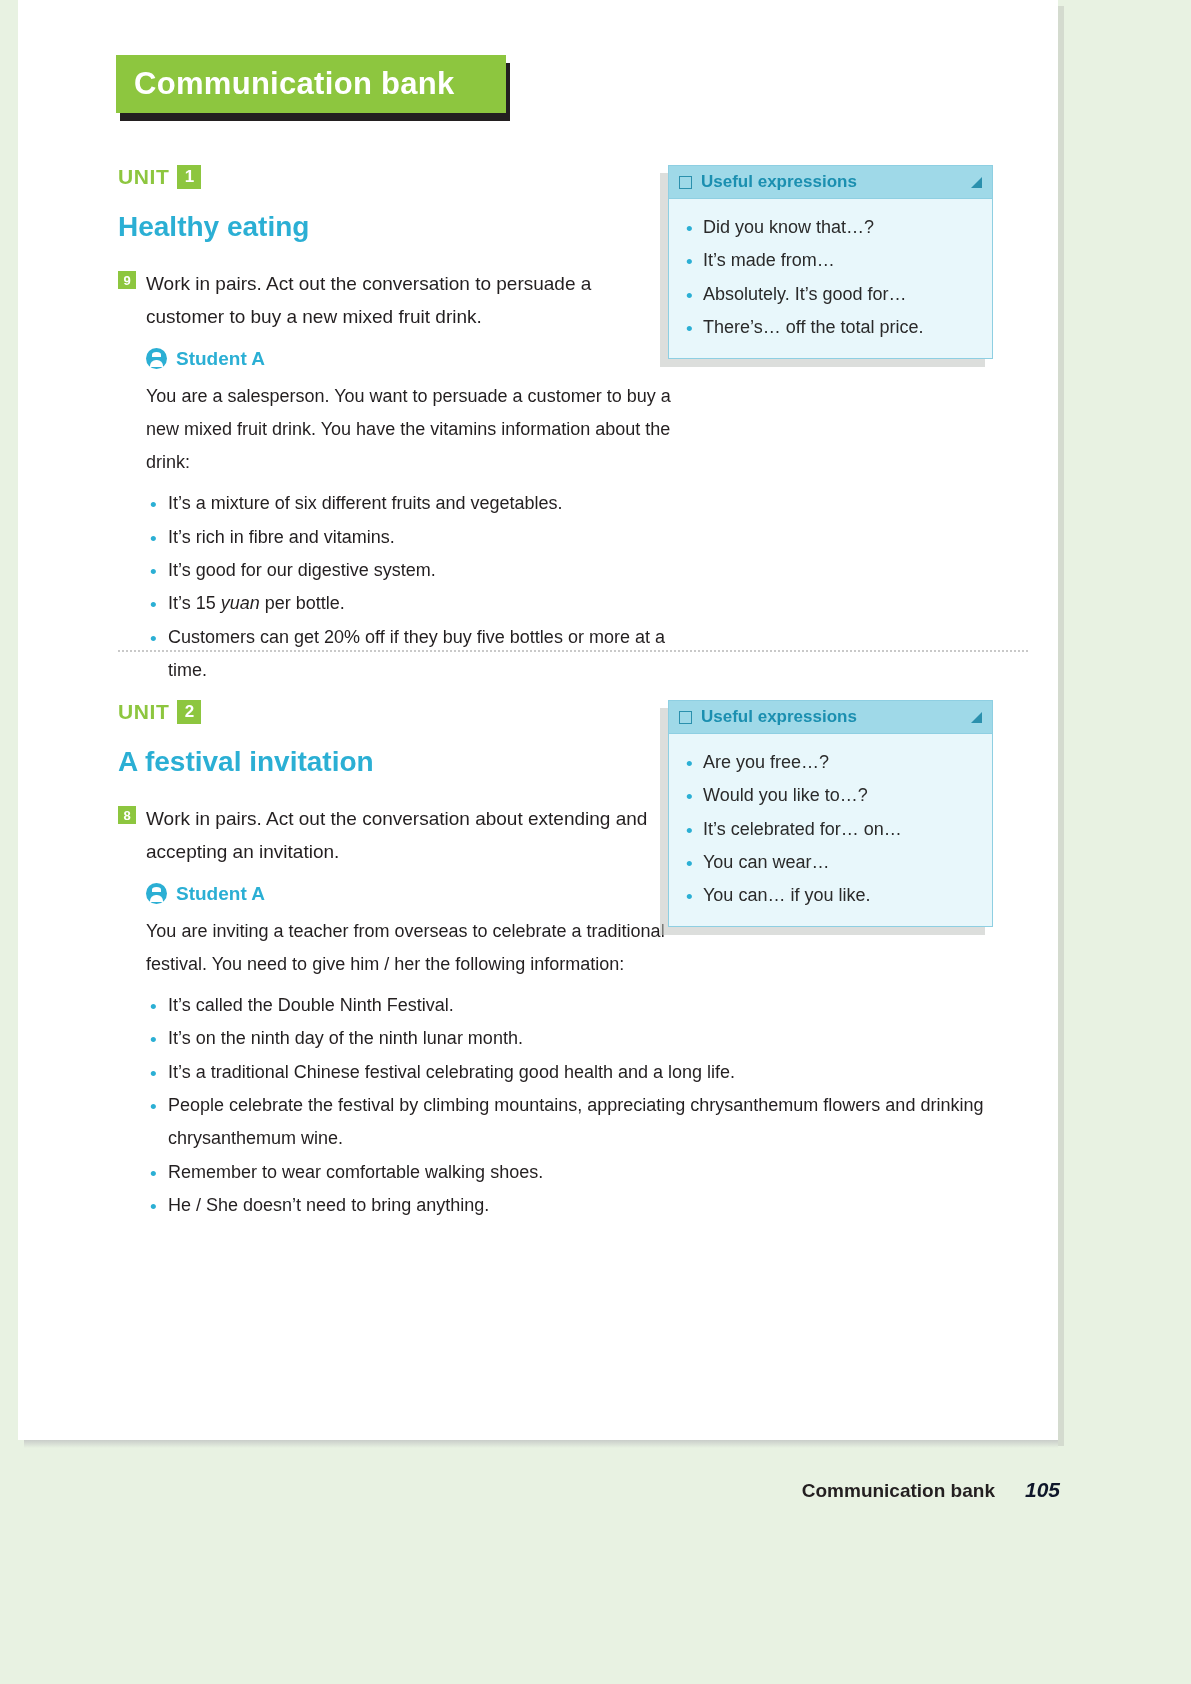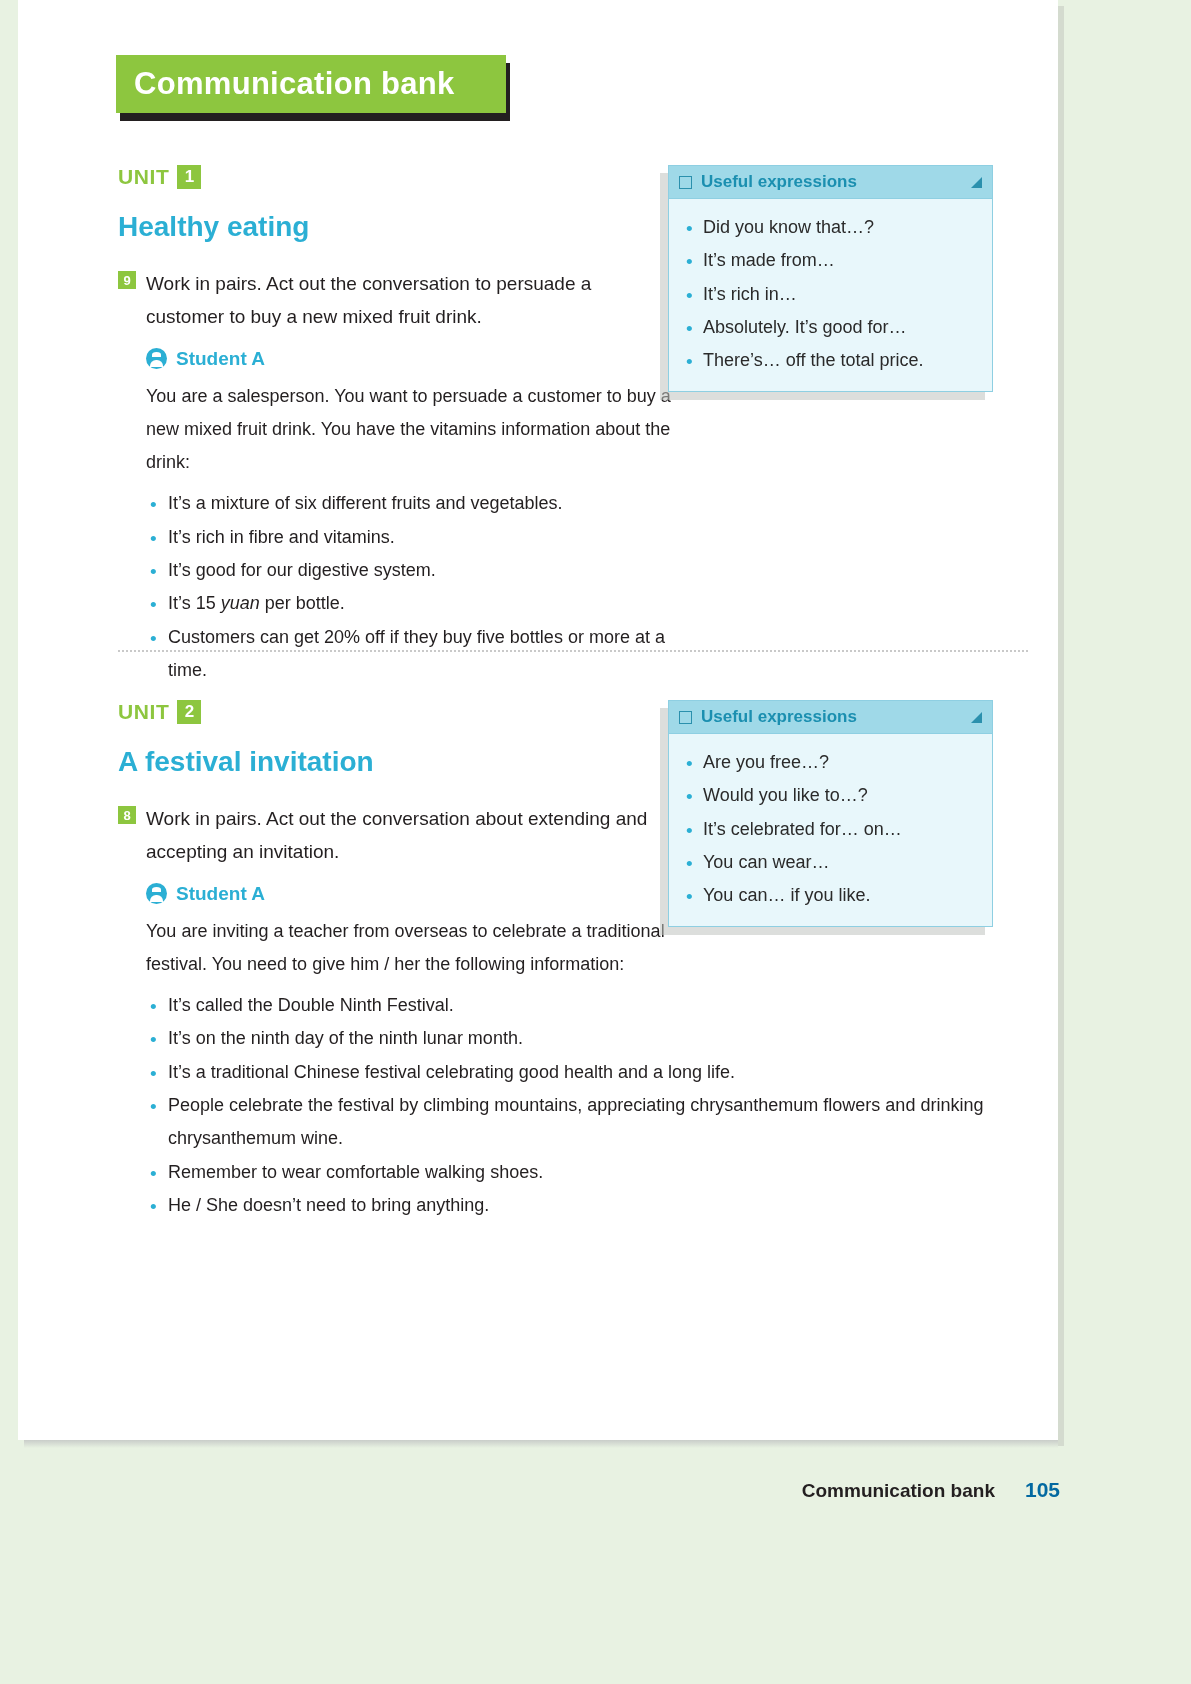--- a/index.html
+++ b/index.html
@@ -275,21 +275,22 @@
     gap: 30px;
   }
   .footer-label {
     font-size: 19px;
     font-weight: bold;
     color: #231f20;
   }
   .footer-page {
     font-size: 21px;
     font-weight: bold;
-    color: #0369a1;
+    color: #0f172a;
+    font-style: italic;
   }
 </style>
 </head>
 <body>
 
 <div class="page">
 
   <div class="banner-wrap">
     <div class="banner-shadow"></div>
     <div class="banner">
@@ -331,21 +332,20 @@
       <div class="ue-header">
         <span class="ue-header-left">
           <span class="ue-square"></span>
           <span class="ue-title">Useful expressions</span>
         </span>
         <span class="ue-corner"></span>
       </div>
       <ul class="ue-list">
         <li>Did you know that…?</li>
         <li>It’s made from…</li>
-        <li>It’s rich in…</li>
         <li>Absolutely. It’s good for…</li>
         <li>There’s… off the total price.</li>
       </ul>
     </div>
   </div>
 
   <div class="divider"></div>
 
   <div class="unit-block" style="left:100px; top:700px; width:580px;">
     <div class="unit-label">

